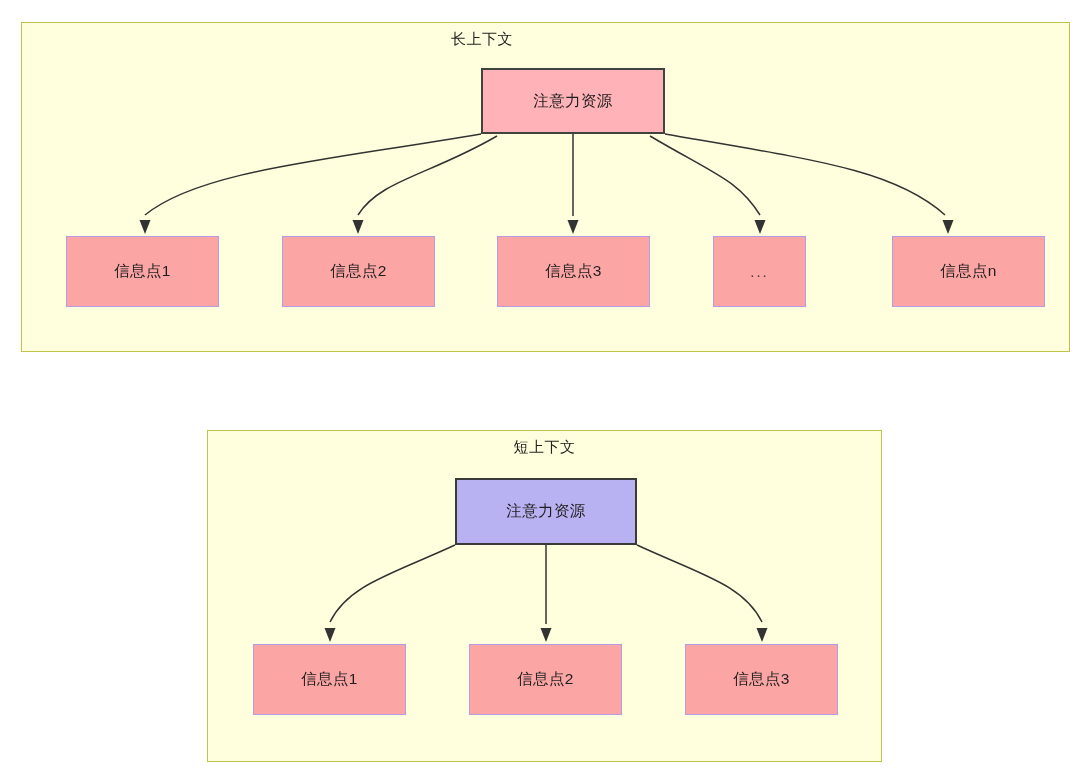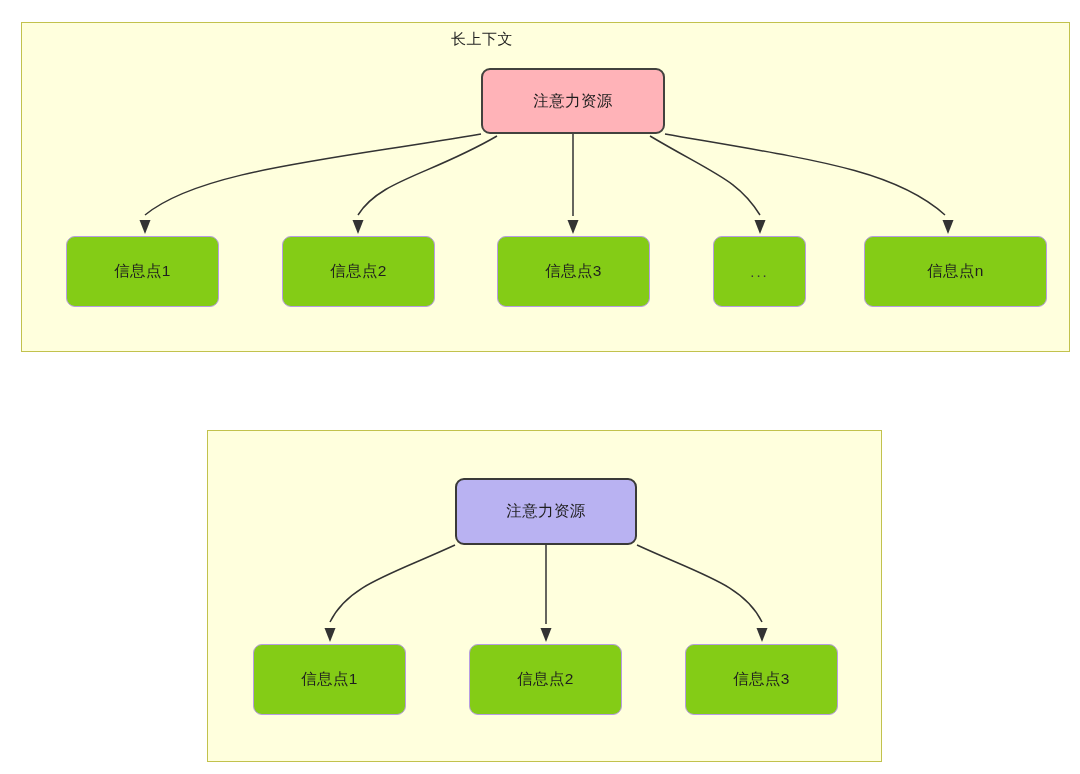--- a/index.html
+++ b/index.html
@@ -45,35 +45,34 @@
   .node {
     position: absolute;
     box-sizing: border-box;
     display: flex;
     align-items: center;
     justify-content: center;
     font-size: 15.5px;
     color: #1f1f1f;
     letter-spacing: 0.4px;
     white-space: nowrap;
-    border-radius: 9px;
   }
 
   .node-root-pink {
     background: #ffb3b8;
     border: 2.4px solid #42423e;
   }
 
   .node-root-blue {
     background: #b9b2f2;
     border: 2.4px solid #3a3a38;
   }
 
   .node-leaf {
-    background: #84cc16;
+    background: #fca5a5;
     border: 1.6px solid #b79ce3;
   }
 
   .node-leaf.ellipsis {
     font-size: 15px;
     letter-spacing: 2px;
     color: #3b3b3b;
   }
 
   svg.edges {
@@ -135,26 +134,27 @@
   </div>
 
   <div class="node node-leaf" style="left:497px; top:236px; width:153px; height:71px;">
     <span>信息点3</span>
   </div>
 
   <div class="node node-leaf ellipsis" style="left:713px; top:236px; width:93px; height:71px;">
     <span>...</span>
   </div>
 
-  <div class="node node-leaf" style="left:864px; top:236px; width:183px; height:71px;">
+  <div class="node node-leaf" style="left:892px; top:236px; width:153px; height:71px;">
     <span>信息点n</span>
   </div>
 
   <div class="panel" style="left:207px; top:430px; width:675px; height:332px;"></div>
 
+  <div class="panel-title" style="left:207px; width:675px; top:438px;">短上下文</div>
 
   <svg class="edges">
 
     <path d="M 455,545 C 390,575 348,585 330,622"></path>
     <polygon points="330,642 324.5,628 335.5,628"></polygon>
 
     <path d="M 546,545 L 546,624"></path>
     <polygon points="546,642 540.5,628 551.5,628"></polygon>
 
     <path d="M 637,545 C 702,575 744,585 762,622"></path>

